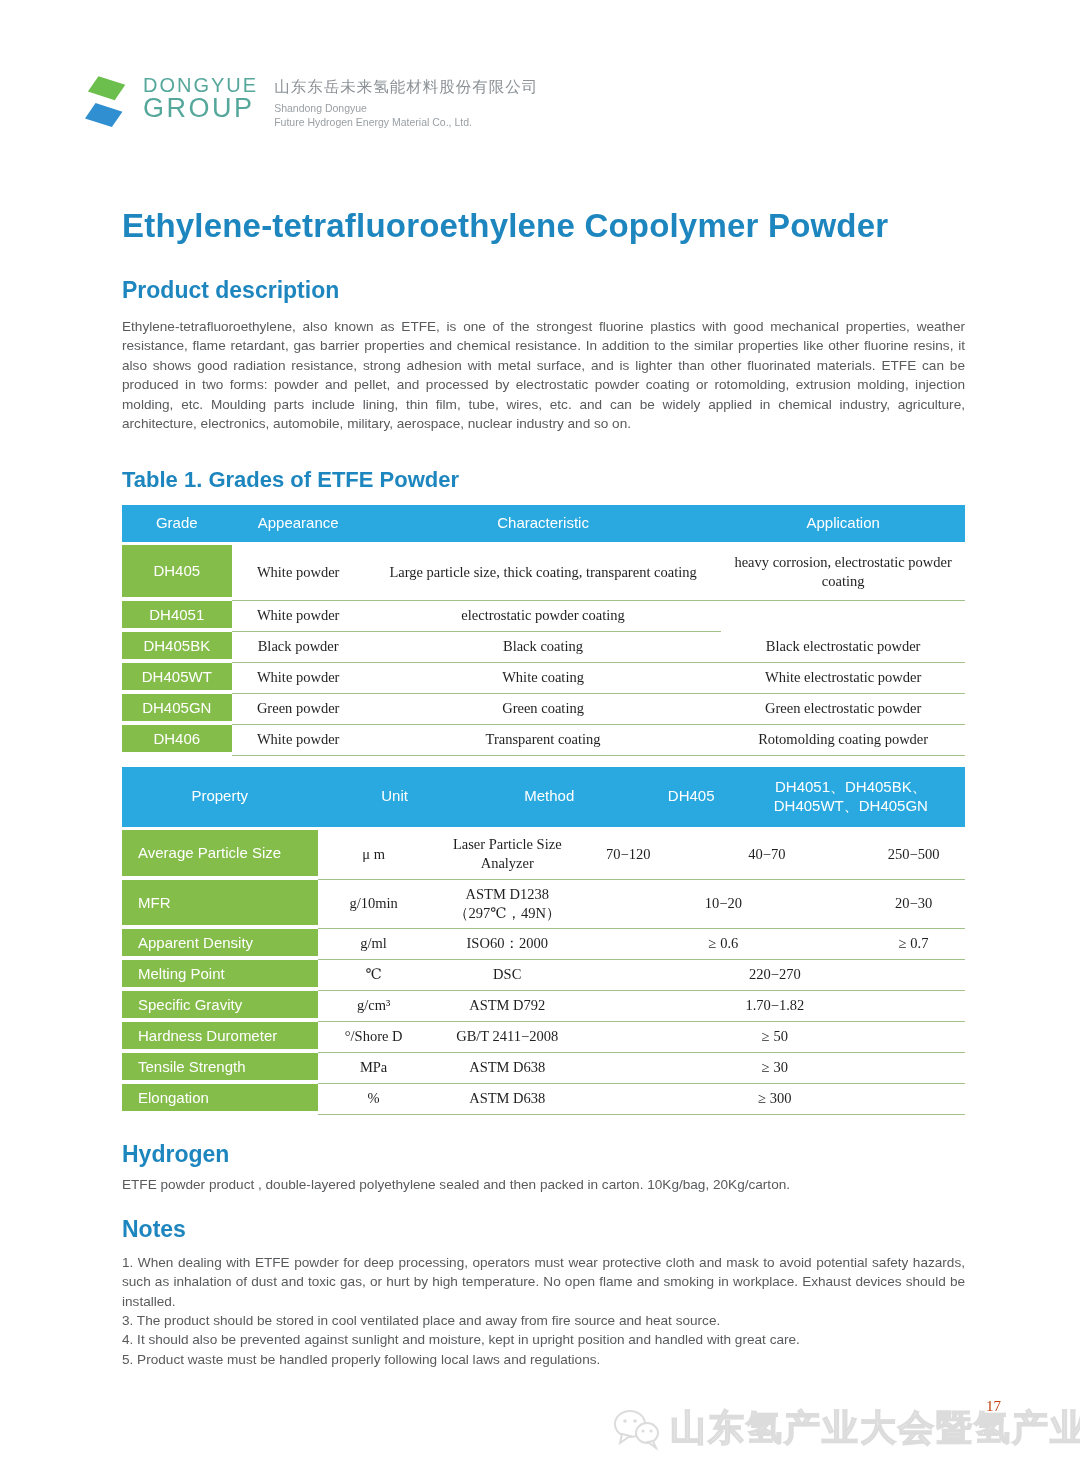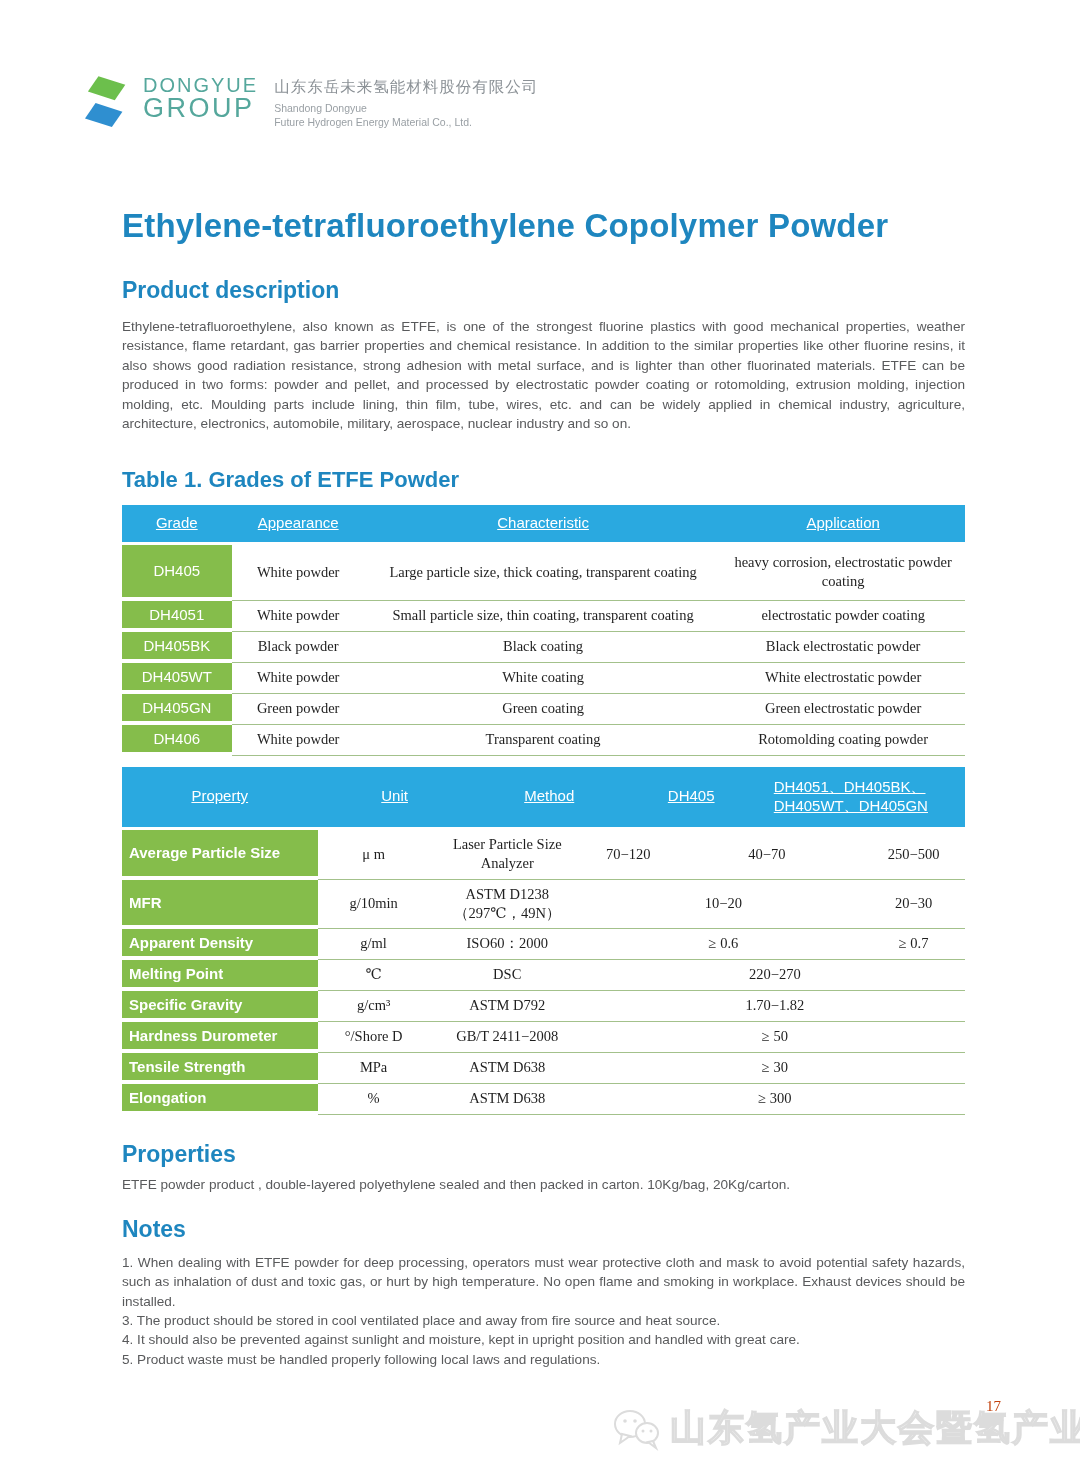--- a/index.html
+++ b/index.html
@@ -38,31 +38,31 @@
   .t2-heading{margin-top:21px;}
   
   .grid-head,.grid-row{display:grid;width:100%;}
   .t1 .grid-head,.t1 .grid-row{grid-template-columns:13% 15.8% 42.3% 28.9%;}
   .t2 .grid-head,.t2 .grid-row{grid-template-columns:23.2% 13.3% 18.4% 10.3% 22.6% 12.2%;}
   .t1{margin-top:12px;}
   .t2{margin-top:11px;}
   .grid-head{background:var(--table-header-blue);color:#fff;margin-bottom:3px;}
   .t1 .grid-head{height:37px;}
   .t2 .grid-head{height:60px;gap:21px;}
-  .head-cell{display:flex;align-items:center;justify-content:center;font-size:15px;white-space:pre-line;line-height:1.25;text-decoration:underline;}
+  .head-cell{display:flex;align-items:center;justify-content:center;font-size:15px;text-align:center;white-space:pre-line;line-height:1.25;}
   .cell{display:flex;align-items:center;justify-content:center;
         border-bottom:1px solid var(--line-green);
         font-family:"Liberation Serif","DejaVu Serif",serif;
         font-size:14.5px;color:#1f1f1f;text-align:center;line-height:1.3;
         min-height:31px;padding:1px 4px;box-sizing:border-box;}
   .grade-cell,.prop-cell{background:var(--cell-green);color:#fff;
         font-family:"Liberation Sans","DejaVu Sans",sans-serif;
         font-size:15px;border-bottom:4px solid #fff;display:flex;align-items:center;}
   .grade-cell{justify-content:center;}
-  .prop-cell{justify-content:flex-start;padding-left:7px;box-sizing:border-box;font-weight:bold;}
+  .prop-cell{justify-content:flex-start;padding-left:16px;box-sizing:border-box;}
   .t1 .grid-row.tall .cell,.t1 .grid-row.tall .grade-cell{min-height:52px;}
   .t2 .grid-row .cell,.t2 .grid-row .prop-cell{min-height:31px;}
   .t2 .grid-row.tall0 .cell,.t2 .grid-row.tall0 .prop-cell{min-height:50px;}
   .t2 .grid-row.tall1 .cell,.t2 .grid-row.tall1 .prop-cell{min-height:49px;}
   .nowrap{white-space:nowrap;}
   .preline{white-space:pre-line;}
   
   .pk-heading{margin-top:26px;}
   .pk-body{margin-top:9px;font-size:13.6px;color:var(--body-gray);}
   .nt-heading{margin-top:24px;}
@@ -119,21 +119,20 @@
       <div id="t1-body">
           <div class="grid-row tall">
             <div class="grade-cell">DH405</div>
             <div class="cell">White powder</div>
             <div class="cell nowrap">Large particle size, thick coating, transparent coating</div>
             <div class="cell">heavy corrosion, electrostatic powder coating</div>
           </div>
           <div class="grid-row">
             <div class="grade-cell">DH4051</div>
             <div class="cell">White powder</div>
-            <div class="cell nowrap">Small particle size,  thin coating, transparent coating</div>
             <div class="cell">electrostatic powder coating</div>
           </div>
           <div class="grid-row">
             <div class="grade-cell">DH405BK</div>
             <div class="cell">Black powder</div>
             <div class="cell nowrap">Black coating</div>
             <div class="cell">Black electrostatic powder</div>
           </div>
           <div class="grid-row">
             <div class="grade-cell">DH405WT</div>
@@ -216,21 +215,21 @@
           </div>
           <div class="grid-row">
             <div class="prop-cell">Elongation</div>
             <div class="cell">%</div>
             <div class="cell preline">ASTM D638</div>
             <div class="cell" style="grid-column: 4 / span 3;">≥ 300</div>
           </div>
         </div>
     </div>
 
-    <div class="sec-heading pk-heading">Properties</div>
+    <div class="sec-heading pk-heading">Hydrogen</div>
     <div class="pk-body">ETFE powder product , double-layered polyethylene sealed and then packed in carton. 10Kg/bag, 20Kg/carton.</div>
 
     <div class="sec-heading nt-heading">Notes</div>
     <div class="notes" id="notes-list">
         <p>1. When dealing with ETFE powder for deep processing, operators must wear protective cloth and mask to avoid potential safety hazards, such as inhalation of dust and toxic gas, or hurt by high temperature. No open flame and smoking in workplace. Exhaust devices should be installed.</p>
         <p>3. The product should be stored in cool ventilated place and away from fire source and heat source.</p>
         <p>4. It should also be prevented against sunlight and moisture, kept in upright position and handled with great care.</p>
         <p>5. Product waste must be handled properly following local laws and regulations.</p>
       </div>
 

